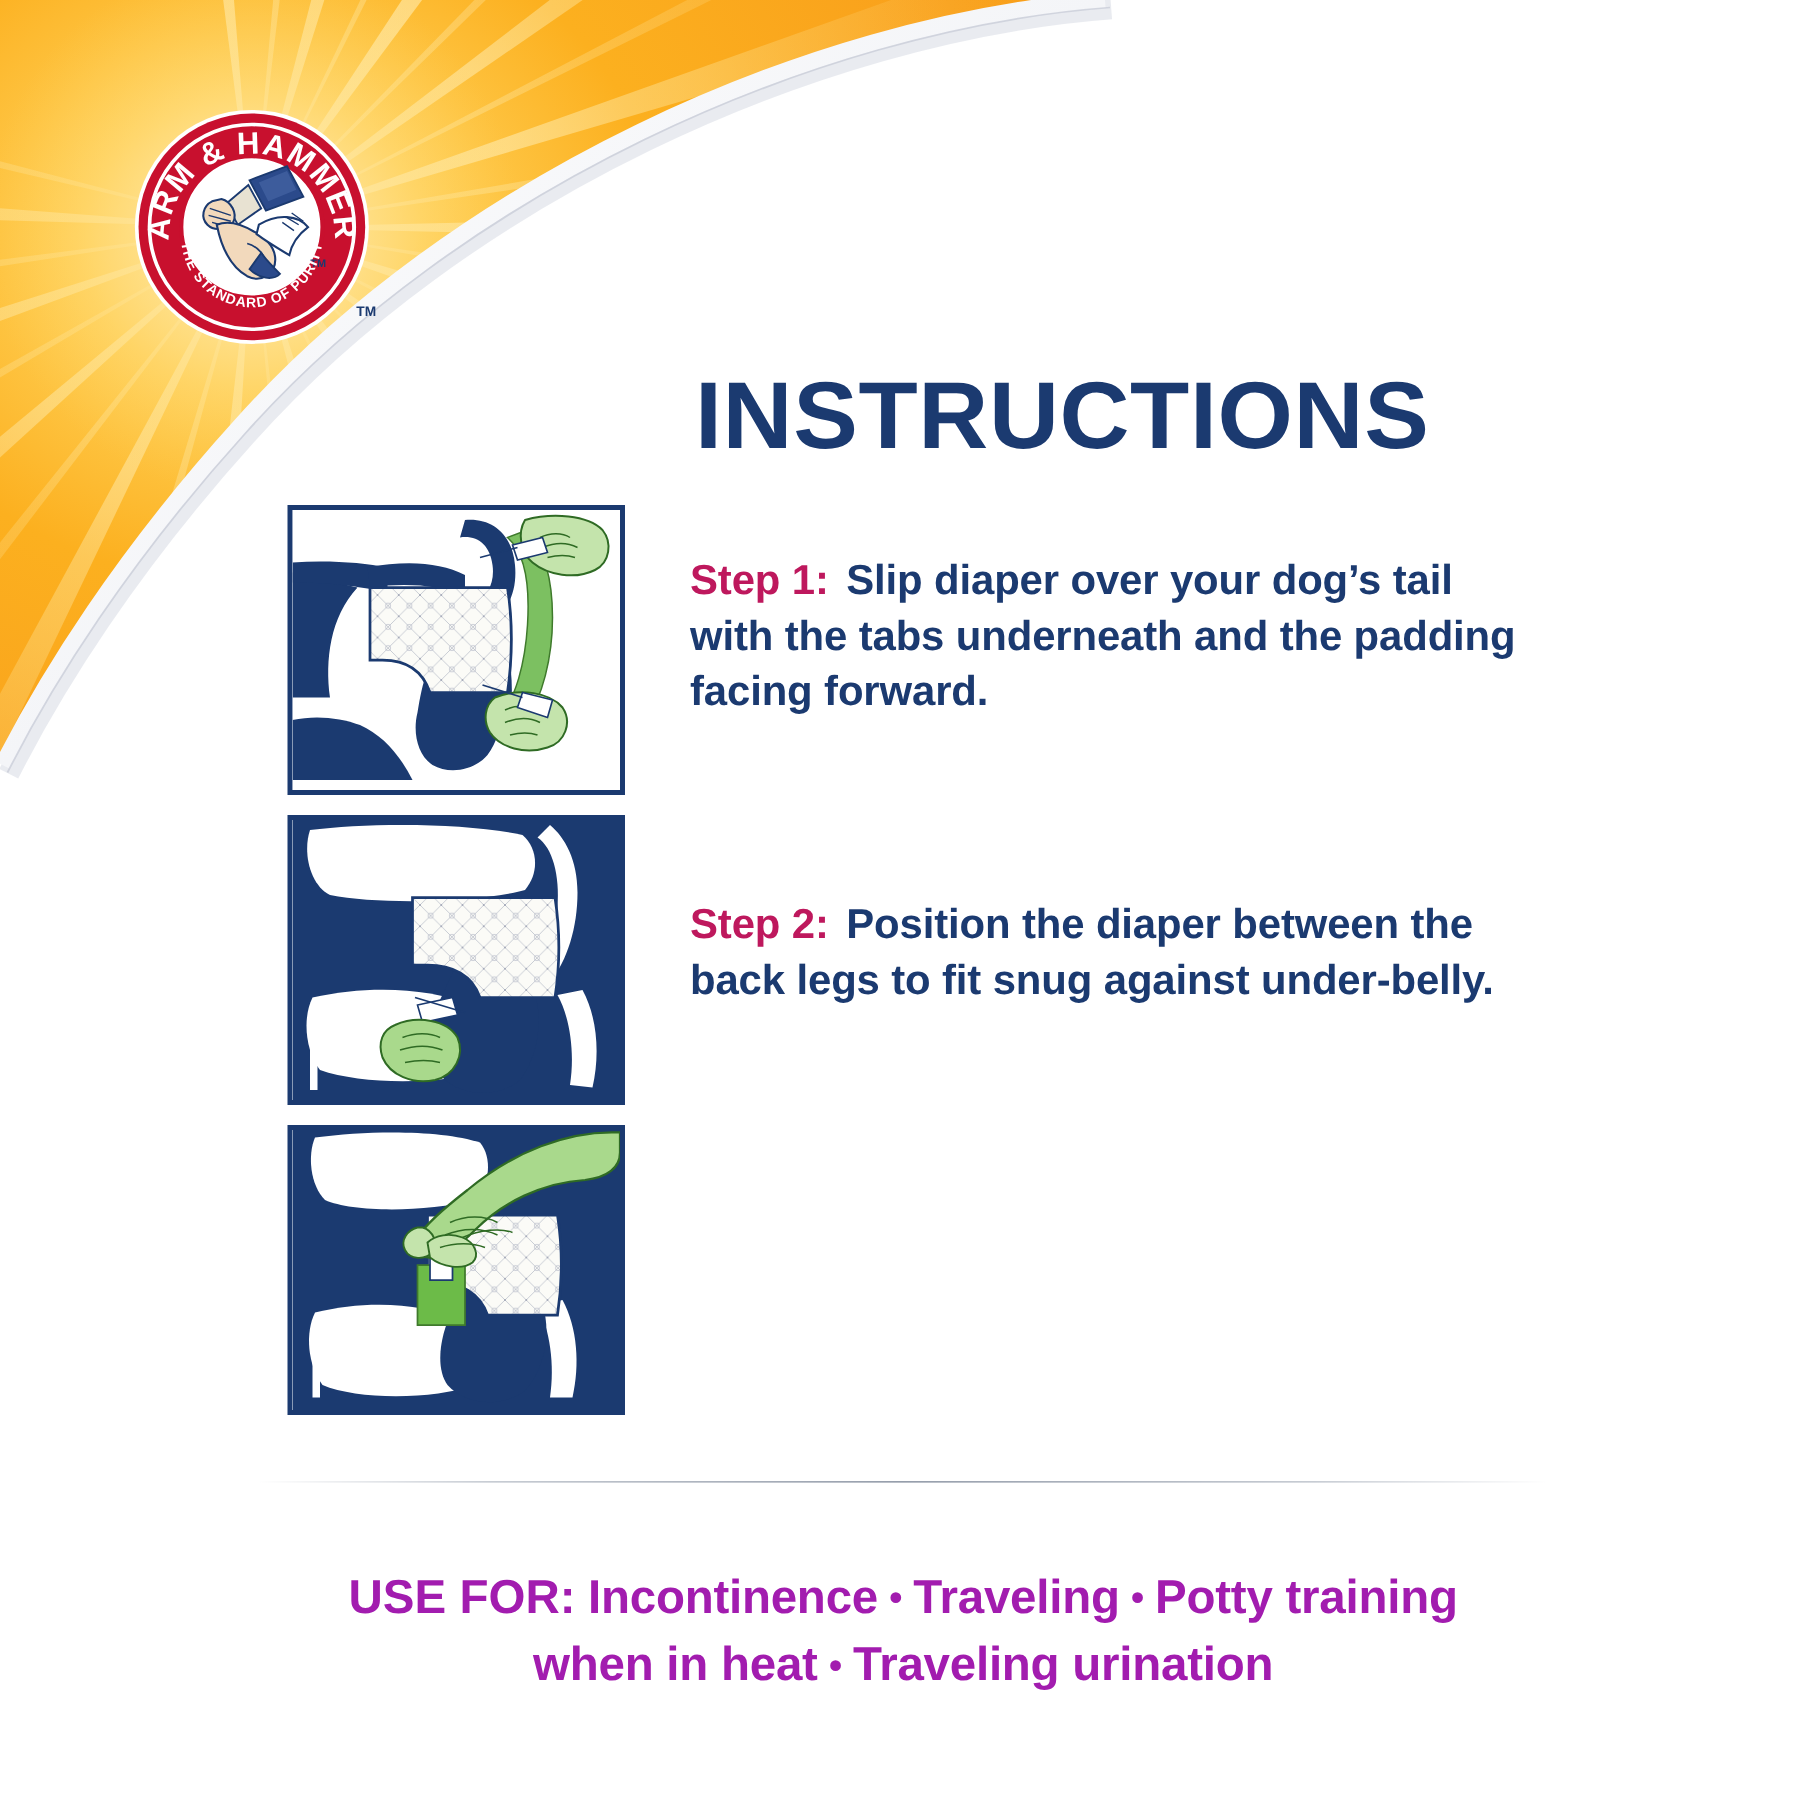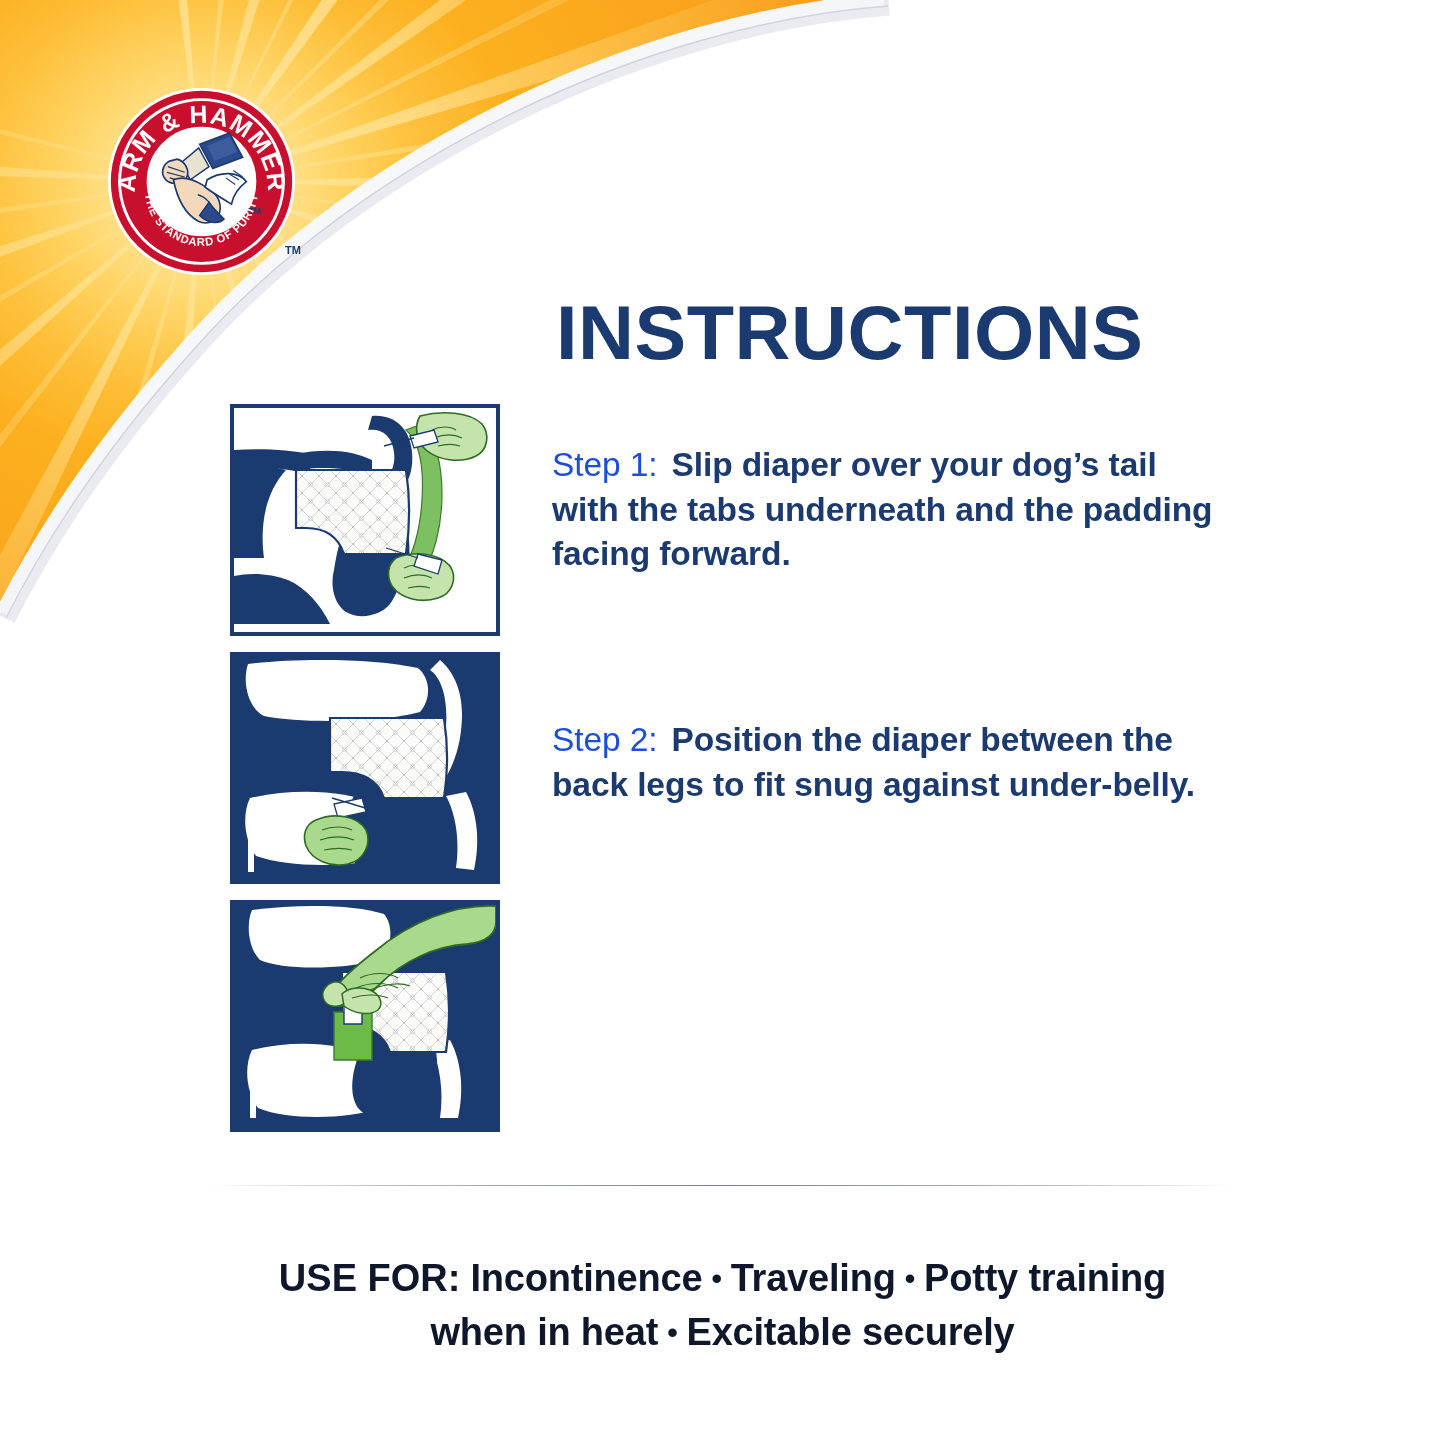--- a/index.html
+++ b/index.html
@@ -79,22 +79,22 @@
     color: #1b3a70;
     font-size: 33.5px;
     line-height: 1.33;
     font-weight: 700;
     letter-spacing: -0.1px;
   }
   #step-block-1 { top: 443px; }
   #step-block-2 { top: 718px; }
   #step-block-3 { top: 943px; }
   .step-label {
-    color: #1d4ed8;
-    font-weight: 400;
+    color: #be185d;
+    font-weight: 700;
   }
   .step-gap { display: inline-block; width: 14px; }
 
   
   #divider {
     position: absolute;
     left: 206px;
     top: 1185px;
     width: 1032px;
     height: 1px;
@@ -106,21 +106,21 @@
       rgba(160,168,180,0) 100%);
   }
 
   
   #use-for {
     position: absolute;
     left: 0;
     top: 1252px;
     width: 1445px;
     text-align: center;
-    color: #0f172a;
+    color: #a21caf;
     font-size: 38px;
     line-height: 1.42;
     font-weight: 700;
     letter-spacing: -0.2px;
   }
   #use-for .uf-head {
     font-weight: 700;
     letter-spacing: 0px;
   }
   #use-for .uf-dot {
@@ -495,17 +495,17 @@
   </div>
 
 
   <div id="divider"></div>
 
   <div id="use-for">
     <div>
       <span class="uf-head">USE FOR:</span><span class="uf-sp"></span><span>Incontinence</span><span class="uf-dot">•</span><span>Traveling</span><span class="uf-dot">•</span><span>Potty training</span>
     </div>
     <div>
-      <span>when in heat</span><span class="uf-dot">•</span><span>Excitable securely</span>
+      <span>when in heat</span><span class="uf-dot">•</span><span>Traveling urination</span>
     </div>
   </div>
 
 </div>
 
 </body></html>

